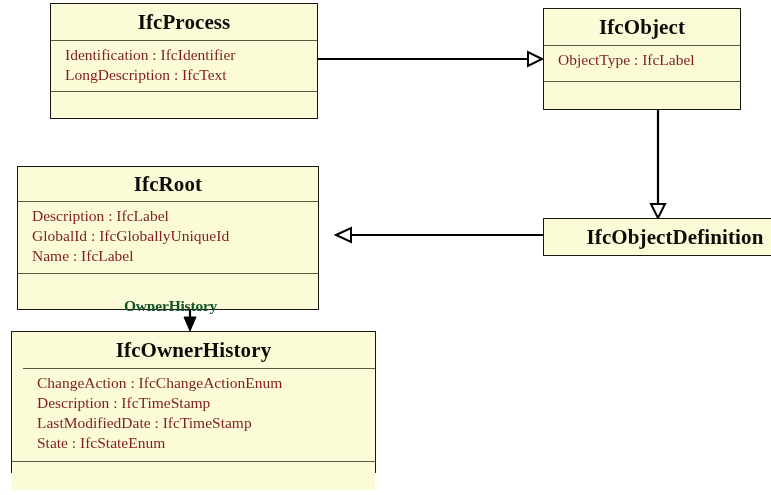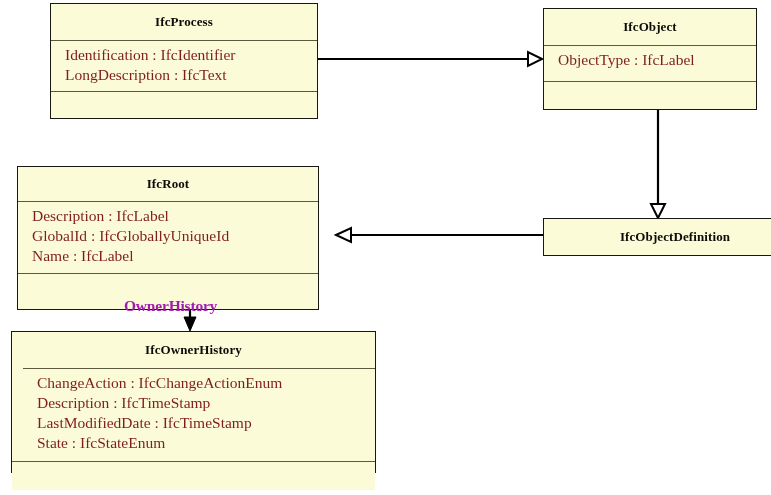--- a/index.html
+++ b/index.html
@@ -28,21 +28,21 @@
     z-index: 3;
   }
   .compartment {
     box-sizing: border-box;
     background: #fcfbd8;
     overflow: hidden;
   }
   .compartment.header {
     text-align: right;
     font-weight: bold;
-    font-size: 13px;
+    font-size: 21px;
     color: #0c0c08;
     letter-spacing: 0.1px;
     display: flex;
     align-items: center;
     justify-content: center;
   }
   .compartment.attrs {
     border-top: 1.6px solid #5c5a3e;
     padding: 4px 0 4px 14px;
     font-size: 15.5px;
@@ -60,21 +60,21 @@
     left: 0; top: 0;
     width: 771px;
     height: 495px;
     z-index: 2;
     pointer-events: none;
   }
   .assoc-label {
     position: absolute;
     font-size: 15.5px;
     font-weight: bold;
-    color: #a21caf;
+    color: #14532d;
     white-space: nowrap;
     z-index: 5;
     letter-spacing: -0.2px;
   }
 </style>
 </head>
 <body>
 
 <div id="canvas">
 
@@ -103,21 +103,21 @@
 
   <div class="uml-class" style="left:50px; top:3px; width:268px; height:116px;">
     <div class="compartment header" style="height:36px;">IfcProcess</div>
     <div class="compartment attrs" style="height:51px;">
       <div class="attr-line">Identification : IfcIdentifier</div>
       <div class="attr-line">LongDescription : IfcText</div>
     </div>
     <div class="compartment ops" style="height:25px;"></div>
   </div>
 
-  <div class="uml-class" style="left:543px; top:8px; width:214px; height:102px;">
+  <div class="uml-class" style="left:543px; top:8px; width:198px; height:102px;">
     <div class="compartment header" style="height:36px;">IfcObject</div>
     <div class="compartment attrs" style="height:36px;">
       <div class="attr-line">ObjectType : IfcLabel</div>
     </div>
     <div class="compartment ops" style="height:27px;"></div>
   </div>
 
   <div class="uml-class" style="left:17px; top:166px; width:302px; height:144px;">
     <div class="compartment header" style="height:34px;">IfcRoot</div>
     <div class="compartment attrs" style="height:72px;">

